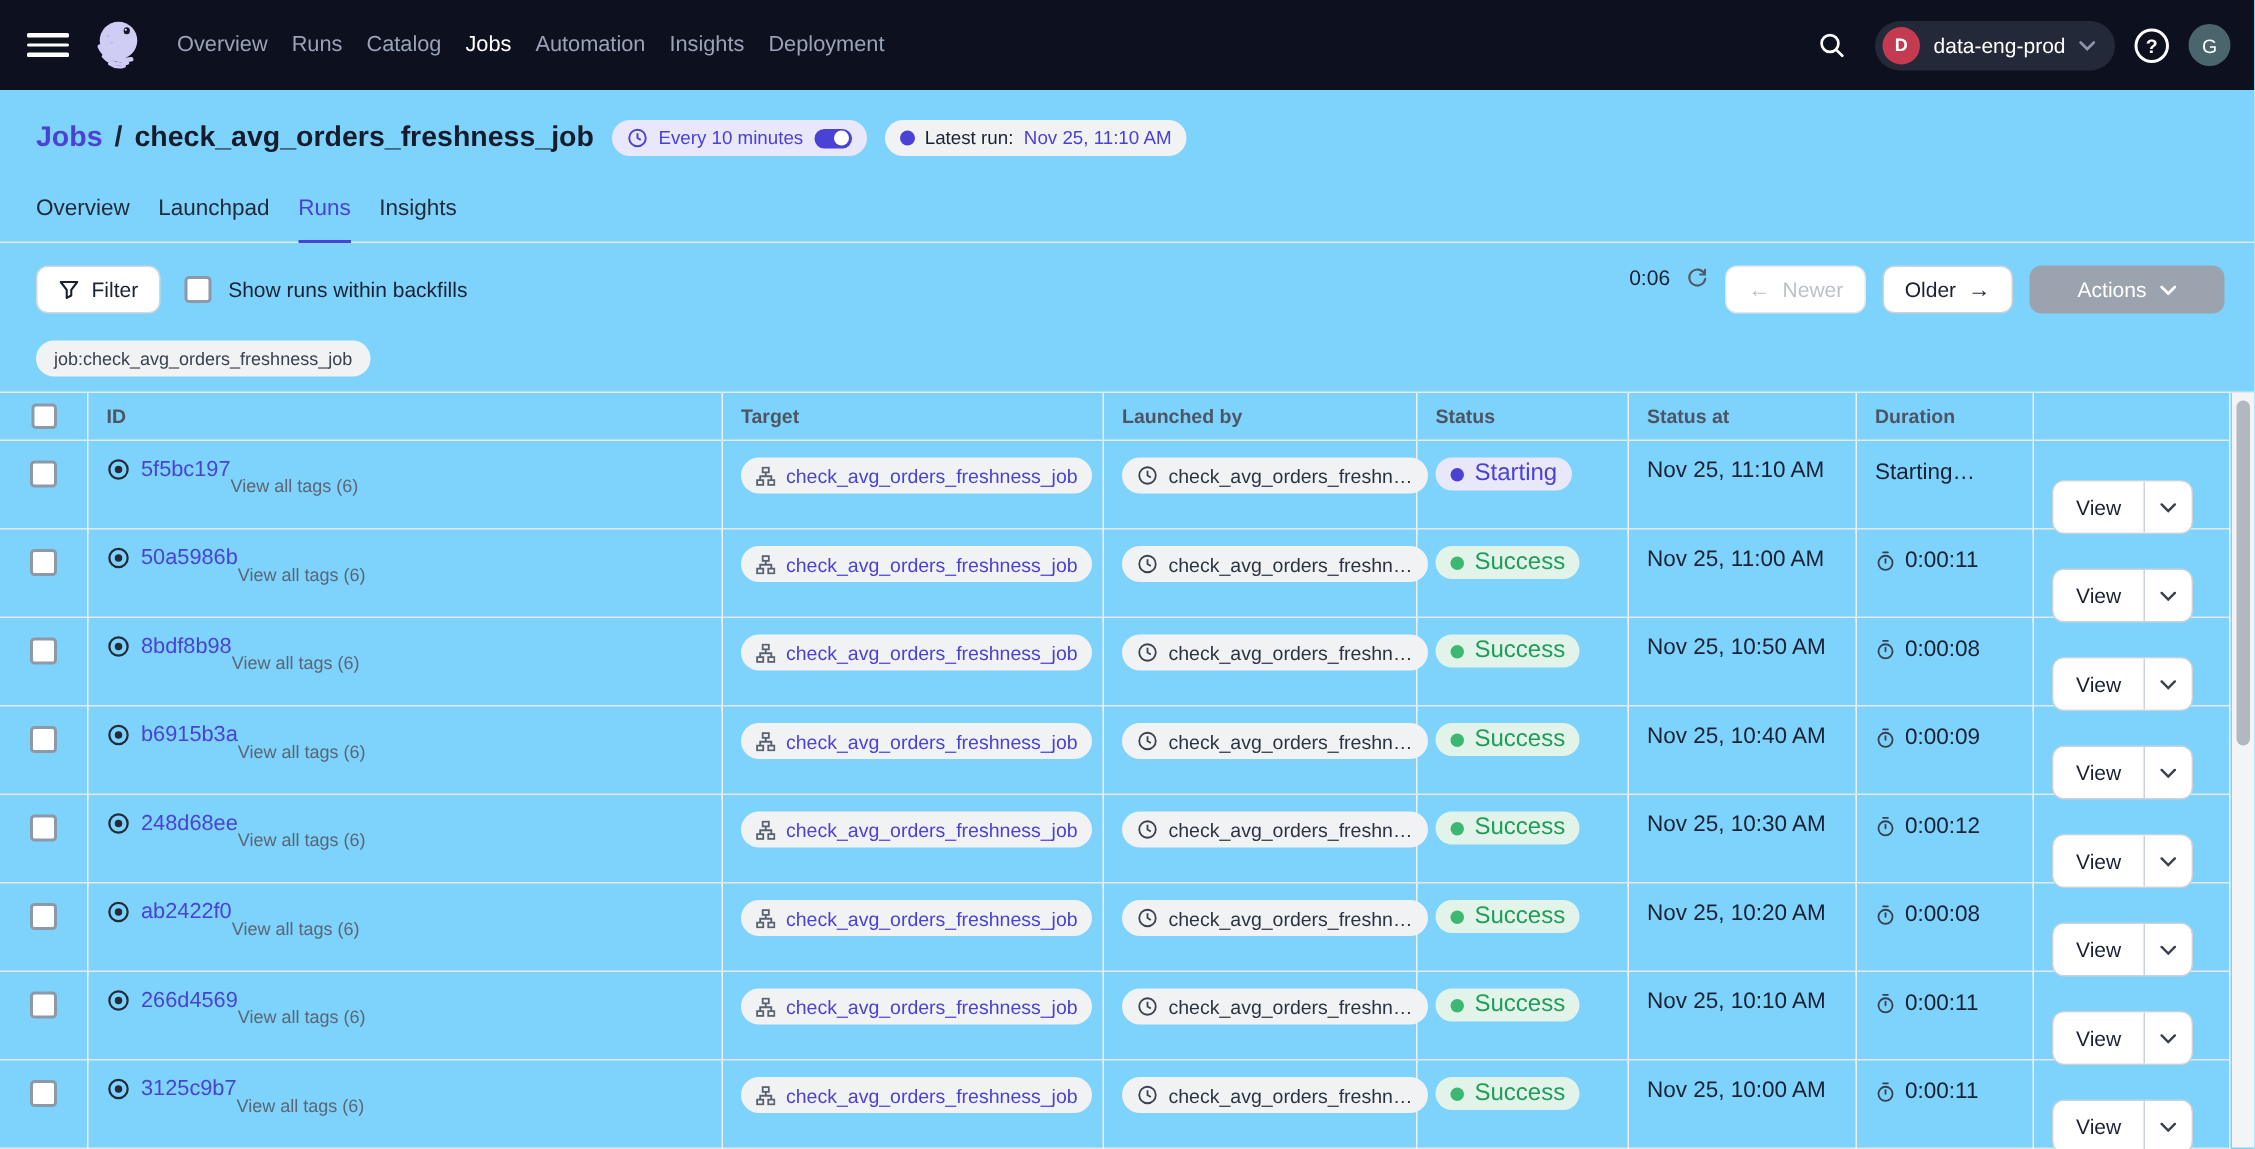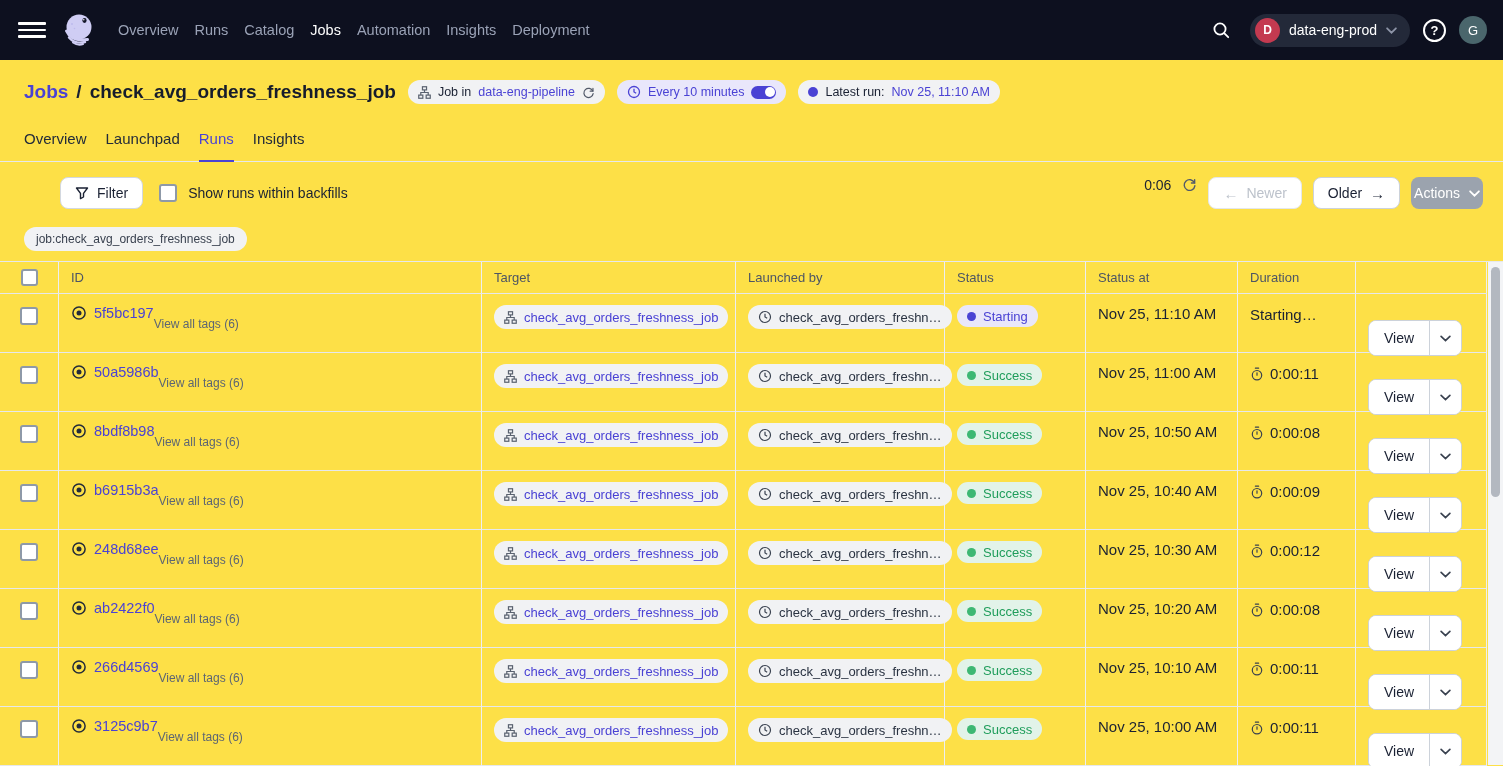--- a/index.html
+++ b/index.html
@@ -1,18 +1,18 @@
 <!DOCTYPE html>
 <html><head>
 <meta charset="utf-8">
 <style>
   * { box-sizing: border-box; margin: 0; padding: 0; }
   html,body { width:1503px; height:766px; overflow:hidden; }
   body { font-family:"Liberation Sans","DejaVu Sans",sans-serif; background:#fff; color:#1a2133; }
-  .app { width:1503px; height:766px; overflow:hidden; position:relative; background:#fde047; }
+  .app { width:1503px; height:766px; overflow:hidden; position:relative; background:#7dd3fc; }
 
   
   .topnav { height:60px; background:#0d101f; display:flex; align-items:center; padding:0 16px 0 18px; }
   .hamburger { width:28px; height:24px; display:flex; flex-direction:column; justify-content:center; gap:4px; background:none; border:none; cursor:pointer; }
   .hamburger span { display:block; height:2.6px; background:#fff; border-radius:1px; }
   .logo { margin-left:12px; display:flex; align-items:center; }
   .main-nav { display:flex; gap:16px; margin-left:20px; }
   .nav-item { color:#9aa2b6; font-size:14.5px; text-decoration:none; padding:6px 0; }
   .nav-item.active { color:#fff; }
   .topnav-right { margin-left:auto; display:flex; align-items:center; gap:13px; }
@@ -37,52 +37,52 @@
   .toggle::after { content:""; position:absolute; right:1.5px; top:1.5px; width:10px; height:10px; background:#fff; border-radius:50%; }
   .dot { width:10px; height:10px; border-radius:50%; display:inline-block; flex:none; }
   .dot.indigo { background:#4a42d4; }
 
   
   .tabs { display:flex; gap:19px; padding:26px 24px 0; border-bottom:1px solid #e6e8ec; }
   .tab { font-size:15px; color:#232b3a; text-decoration:none; padding-bottom:13px; }
   .tab.active { color:#4a42d4; border-bottom:2px solid #4a42d4; margin-bottom:-1px; }
 
   
-  .toolbar { display:flex; align-items:center; padding:15px 20px 0 24px;margin-left:36px; }
+  .toolbar { display:flex; align-items:center; padding:15px 20px 0 24px; }
   .filter-btn { display:inline-flex; align-items:center; gap:8px; height:32px; padding:0 14px; border:1px solid #d3d8df; border-radius:8px; background:#fff; font-size:14px; color:#1a2133; cursor:pointer; }
   .backfills { display:flex; align-items:center; gap:11px; margin-left:16px; font-size:14px; color:#1a2133; cursor:pointer; }
   .checkbox { width:18px; height:18px; border:2px solid #8e99a8; border-radius:3px; background:#fff; display:inline-block; flex:none; cursor:pointer; }
   .toolbar-right { margin-left:auto; display:flex; align-items:flex-start; gap:11px; }
   .countdown { font-size:14px; color:#1a2133; }
   .refresh-icn { display:flex; color:#525a69; background:none; border:none; cursor:pointer; }
   .btn { height:32px; padding:0 14px; border-radius:8px; font-size:14px; background:#fff; border:1px solid #ccd2da; color:#1a2133; display:inline-flex; align-items:center; gap:8px; cursor:pointer; }
   .btn.disabled { border-color:#e4e7eb; color:#bcc2cb; cursor:default; }
-  .btn.actions { background:#9ba3ae; border:none; color:#fff; padding:0 3px; gap:9px; }
+  .btn.actions { background:#9ba3ae; border:none; color:#fff; padding:0 32px; gap:9px; }
   .arrow { font-size:15px; line-height:1; }
 
   
   .tag-row { padding:18px 24px 0; }
   .tag-pill { display:inline-flex; align-items:center; height:24px; padding:0 12px; border-radius:12px; background:#f1f2f4; font-size:12px; color:#39414f; }
 
   
   .run-table { margin-top:10px; border-top:1px solid #e6e8ec; position:relative; }
   .grid-row { display:grid; grid-template-columns:59px 423px 254px 209px 141px 152px 118px 131px; width:1487px; }
   .thead { height:32px; border-bottom:1px solid #e6e8ec; }
-  .th { font-size:13px; color:#4d5564; display:flex; align-items:center; padding:0 12px; border-right:1px solid #edeef1; }
+  .th { font-size:13px; color:#4d5564; display:flex; align-items:center; padding:0 12px; border-right:1px solid #edeef1;font-weight:bold; }
   .th.c-check { justify-content:center; padding:0; }
   .trow { height:59px; border-bottom:1px solid #e6e8ec; }
   .cell { padding:11px 12px 0; border-right:1px solid #edeef1; display:flex; align-items:flex-start; gap:6px; }
   .cell.c-check { justify-content:center; padding:13px 0 0; }
   .cell.c-id { gap:0; padding-left:12px; }
   .id-line { display:flex; align-items:center; gap:7px; }
   .run-id { font-size:14.5px; color:#4a42d4; text-decoration:none; }
   .tags-link { font-size:12px; color:#5c6573; margin-top:12px; text-decoration:none; display:block; }
   .pill.small { font-size:13px; }
   .launched-text { color:#2a3342; }
-  .status-pill { height:22px; padding:0 10px; border-radius:11px; font-size:13px; display:inline-flex; align-items:center; gap:7px; }
+  .status-pill { height:22px; padding:0 10px; border-radius:11px; font-size:16px; display:inline-flex; align-items:center; gap:7px; }
   .status-starting { background:#e9e7fa; color:#4a42d4; }
   .status-starting .dot { background:#4a42d4; width:9px; height:9px; }
   .status-success { background:#e2f3e9; color:#1f9d5b; }
   .status-success .dot { background:#3db873; width:9px; height:9px; }
   .created-text, .duration-text { font-size:15px; color:#1a2133; }
   .c-duration { padding-top:12px; }
   .view-group { display:inline-flex; border:1px solid #ccd2da; border-radius:8px; overflow:hidden; height:36px; background:#fff;margin-top:15px; }
   .view-btn { padding:0 15px; background:#fff; border:none; font-size:14px; color:#1a2133; border-right:1px solid #ccd2da; cursor:pointer; }
   .view-caret { width:31px; background:#fff; border:none; display:flex; align-items:center; justify-content:center; color:#39414f; cursor:pointer; }
 
@@ -142,38 +142,20 @@
       <button class="user-avatar">G</button>
     </div>
   </header>
 
   <section class="page-header">
     <h1 class="breadcrumb">
       <a href="#" class="bc-link">Jobs</a>
       <span class="bc-sep">/</span>
       <span class="bc-title">check_avg_orders_freshness_job</span>
     </h1>
-    <div class="pill">
-      <span class="icn">
-        <svg width="13" height="13" viewBox="0 0 14 14" fill="none" stroke="#5a6270" stroke-width="1.3">
-            <rect x="4.8" y="0.8" width="4.4" height="3.4"></rect>
-            <rect x="0.8" y="9.8" width="4.4" height="3.4"></rect>
-            <rect x="8.8" y="9.8" width="4.4" height="3.4"></rect>
-            <path d="M7 4.2 V7 M3 9.8 V7 h8 v2.8"></path>
-          </svg>
-      </span>
-      <span>Job in</span>
-      <a href="#">data-eng-pipeline</a>
-      <span class="icn">
-        <svg width="13" height="13" viewBox="0 0 14 14" fill="none" stroke="#525a69" stroke-width="1.3" stroke-linecap="round">
-            <path d="M11.8 2.6 v3 h-3"></path>
-            <path d="M11.6 5.4 A5 5 0 1 0 12 8.2"></path>
-          </svg>
-      </span>
-    </div>
     <div class="pill lavender">
       <span class="icn">
         <svg width="14" height="14" viewBox="0 0 14 14" fill="none" stroke="#4a42d4" stroke-width="1.3">
             <circle cx="7" cy="7" r="5.5"></circle>
             <path d="M7 3.8 V7 l2.2 1.3"></path>
           </svg>
       </span>
       <span>Every 10 minutes</span>
       <span class="toggle"></span>
     </div>

